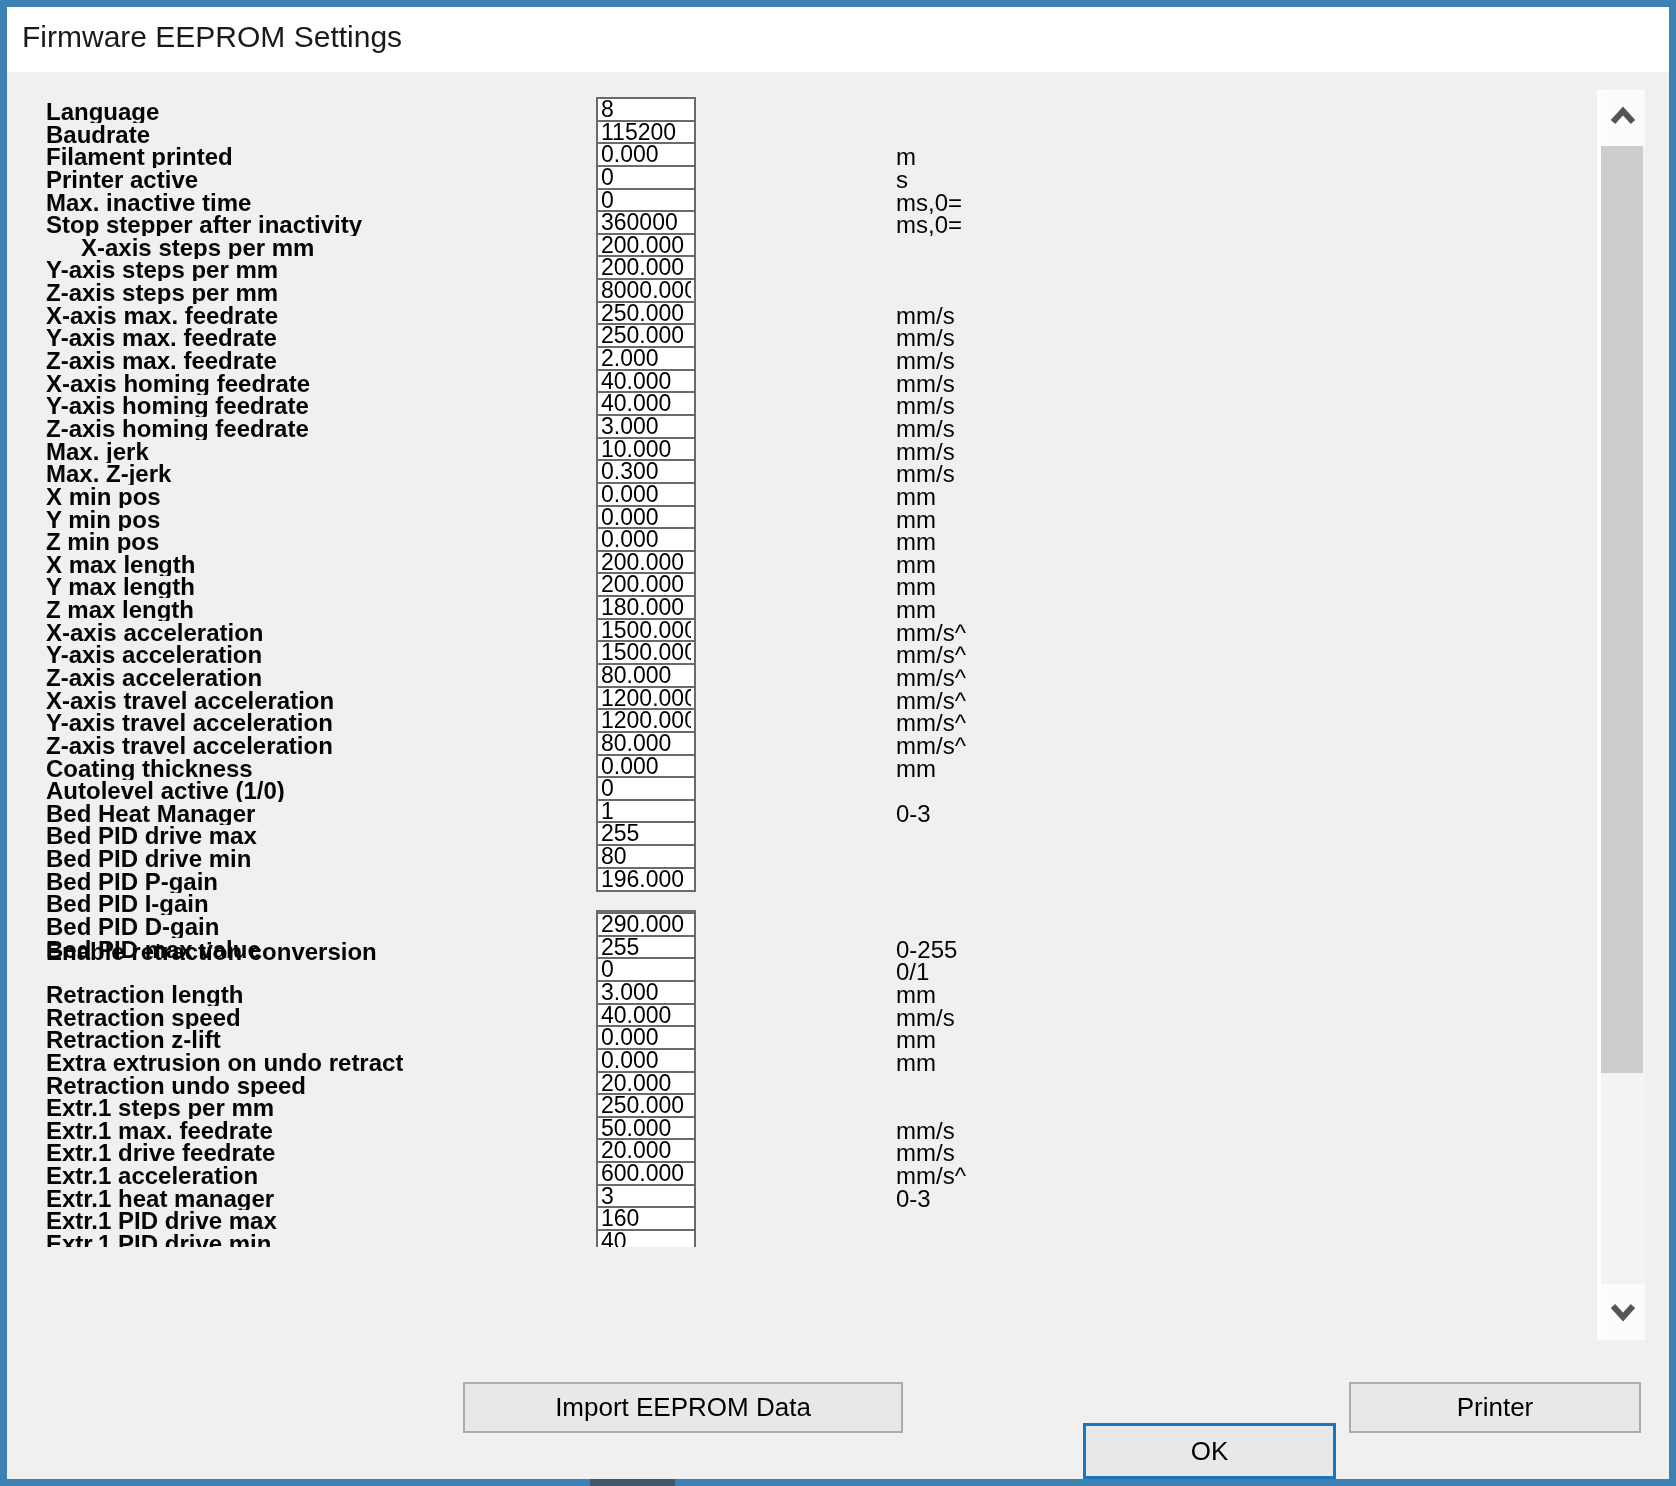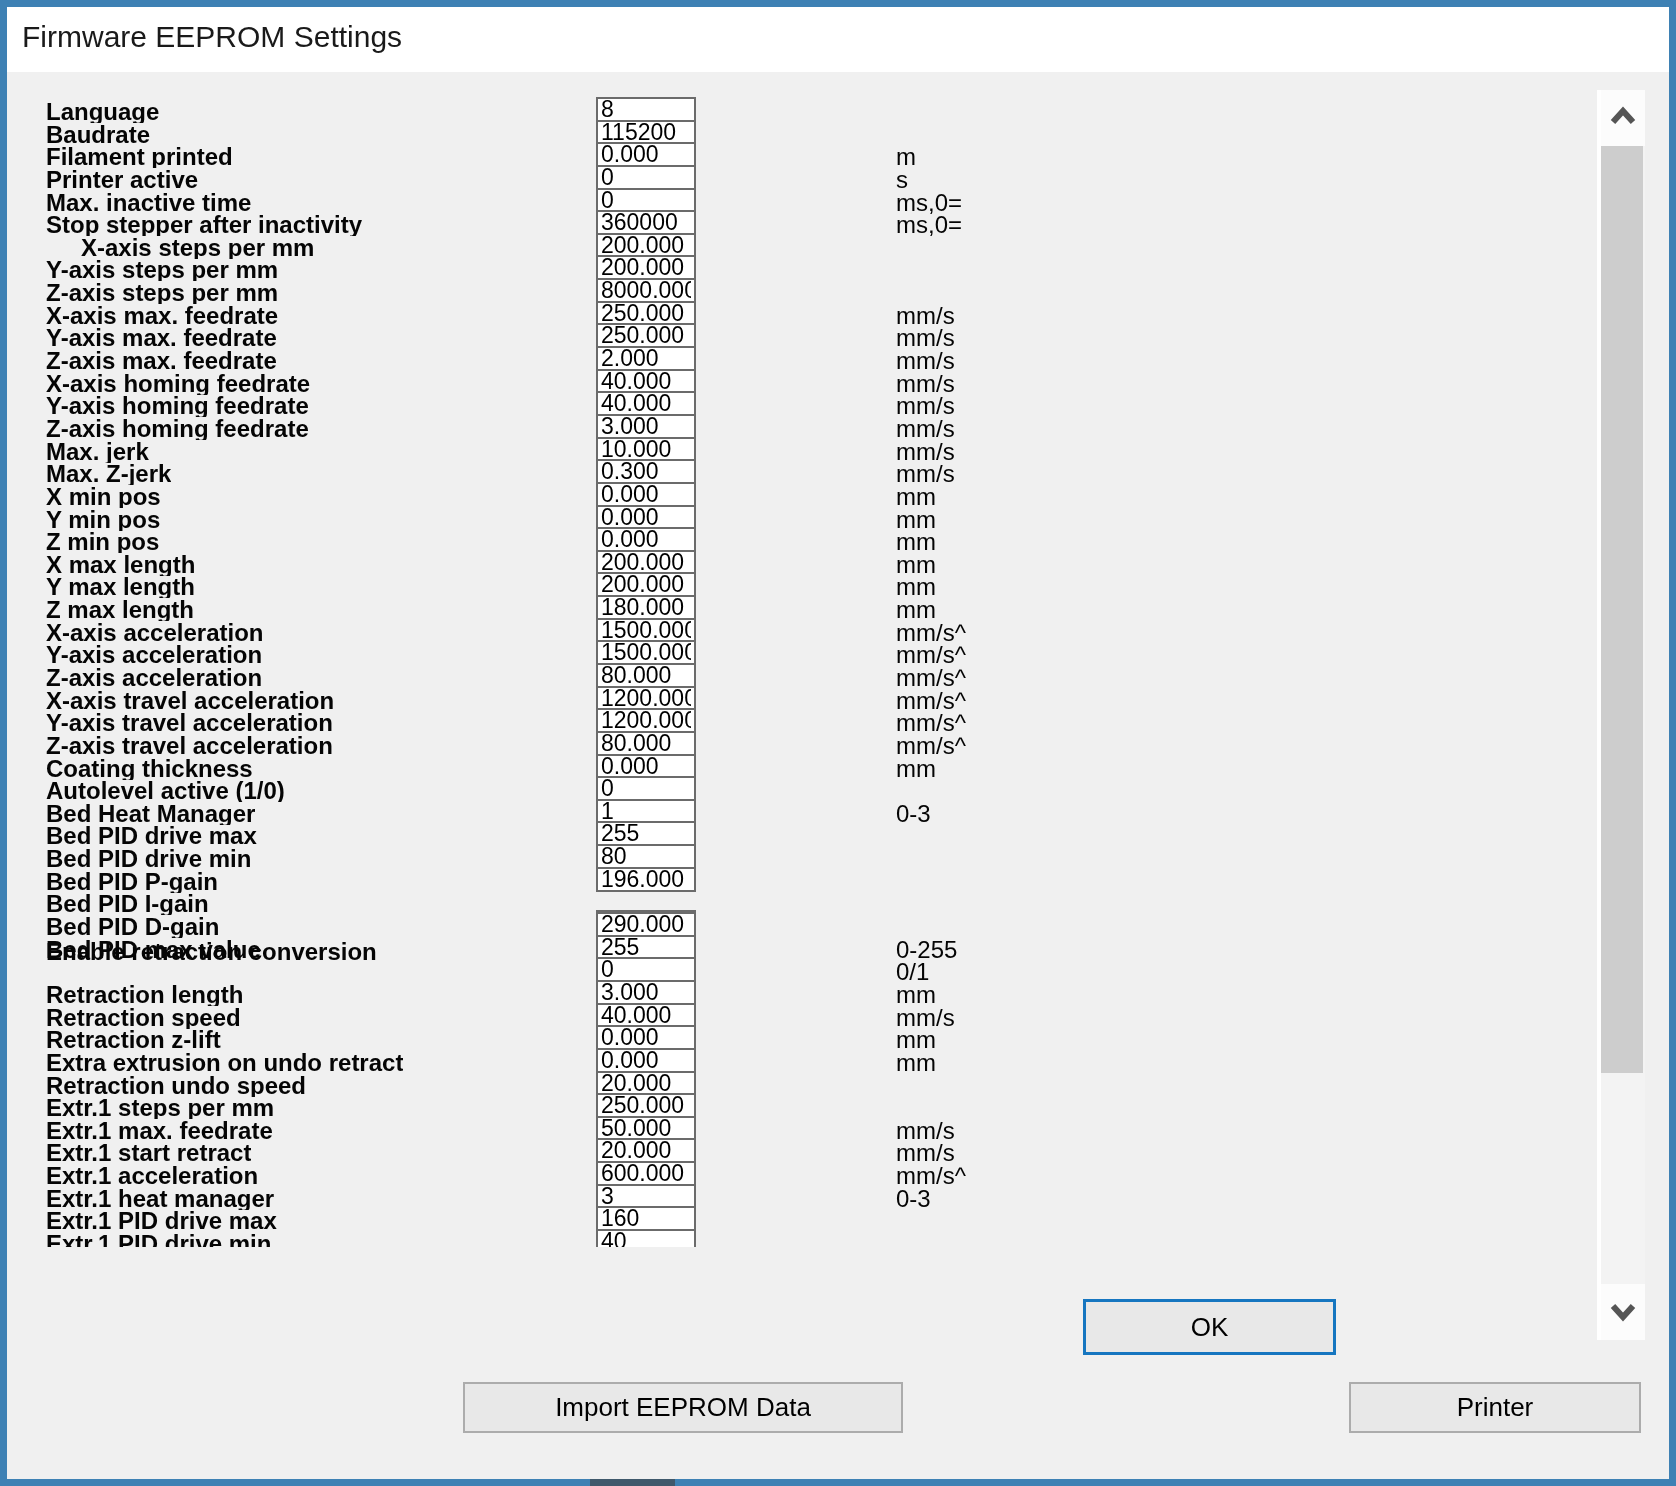--- a/index.html
+++ b/index.html
@@ -68,21 +68,21 @@
   }
   .btn{
     position:absolute;
     background:var(--button-bg,#e8e8e8);
     border:2px solid var(--button-border,#acacac);
     font-size:26px;color:#000;
     box-sizing:border-box;cursor:pointer;border-radius:0;
   }
   .btn-export{left:28px;top:1375px;width:411px;height:51px;}
   .btn-import{left:456px;top:1375px;width:440px;height:51px;}
-  .btn-ok{left:1076px;top:1292px;width:253px;height:56px;border:3px solid var(--ok-button-border,#1676c0);}
+  .btn-ok{left:1076px;top:1416px;width:253px;height:56px;border:3px solid var(--ok-button-border,#1676c0);}
   .btn-cancel{left:1342px;top:1375px;width:292px;height:51px;}
   .bottom-accent{
     position:absolute;left:590px;top:1479px;width:85px;height:7px;
     background:#3f586b;
   }
 </style>
 </head>
 <body>
 
 <div class="window">
@@ -212,21 +212,21 @@
         <div class="row-label" style="top: 960.88px;">Extra extrusion on undo retract</div>
         <input type="text" class="row-value" value="0.000" style="top: 957.88px;">
         <div class="row-unit" style="top: 960.88px;">mm</div>
         <div class="row-label" style="top: 983.52px;">Retraction undo speed</div>
         <input type="text" class="row-value" value="20.000" style="top: 980.52px;">
         <div class="row-label" style="top: 1006.16px;">Extr.1 steps per mm</div>
         <input type="text" class="row-value" value="250.000" style="top: 1003.16px;">
         <div class="row-label" style="top: 1028.8px;">Extr.1 max. feedrate</div>
         <input type="text" class="row-value" value="50.000" style="top: 1025.8px;">
         <div class="row-unit" style="top: 1028.8px;">mm/s</div>
-        <div class="row-label" style="top: 1051.44px;">Extr.1 start retract</div>
+        <div class="row-label" style="top: 1051.44px;">Extr.1 drive feedrate</div>
         <input type="text" class="row-value" value="20.000" style="top: 1048.44px;">
         <div class="row-unit" style="top: 1051.44px;">mm/s</div>
         <div class="row-label" style="top: 1074.08px;">Extr.1 acceleration</div>
         <input type="text" class="row-value" value="600.000" style="top: 1071.08px;">
         <div class="row-unit" style="top: 1074.08px;">mm/s^</div>
         <div class="row-label" style="top: 1096.72px;">Extr.1 heat manager</div>
         <input type="text" class="row-value" value="3" style="top: 1093.72px;">
         <div class="row-unit" style="top: 1096.72px;">0-3</div>
         <div class="row-label" style="top: 1119.36px;">Extr.1 PID drive max</div>
         <input type="text" class="row-value" value="160" style="top: 1116.36px;">

